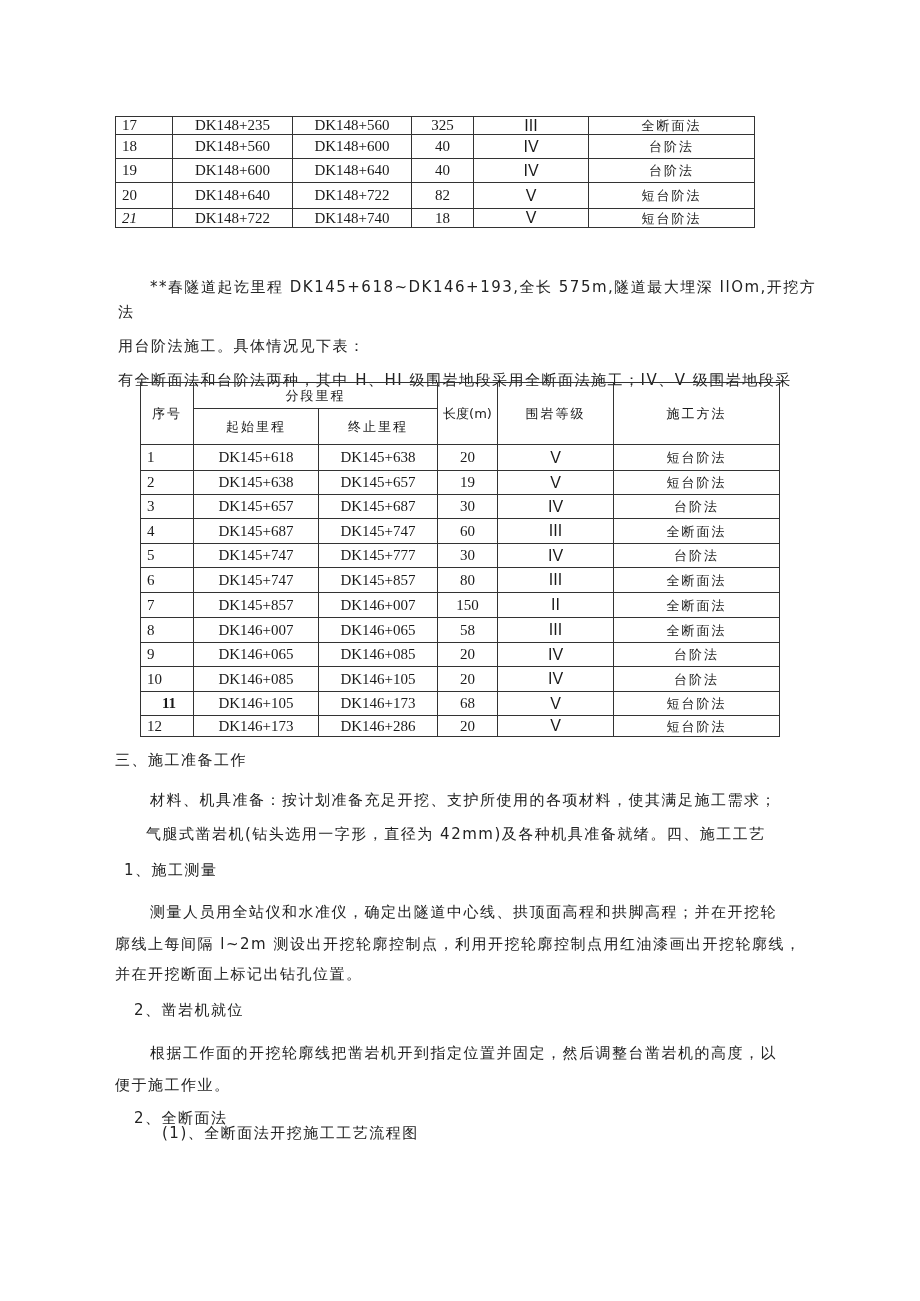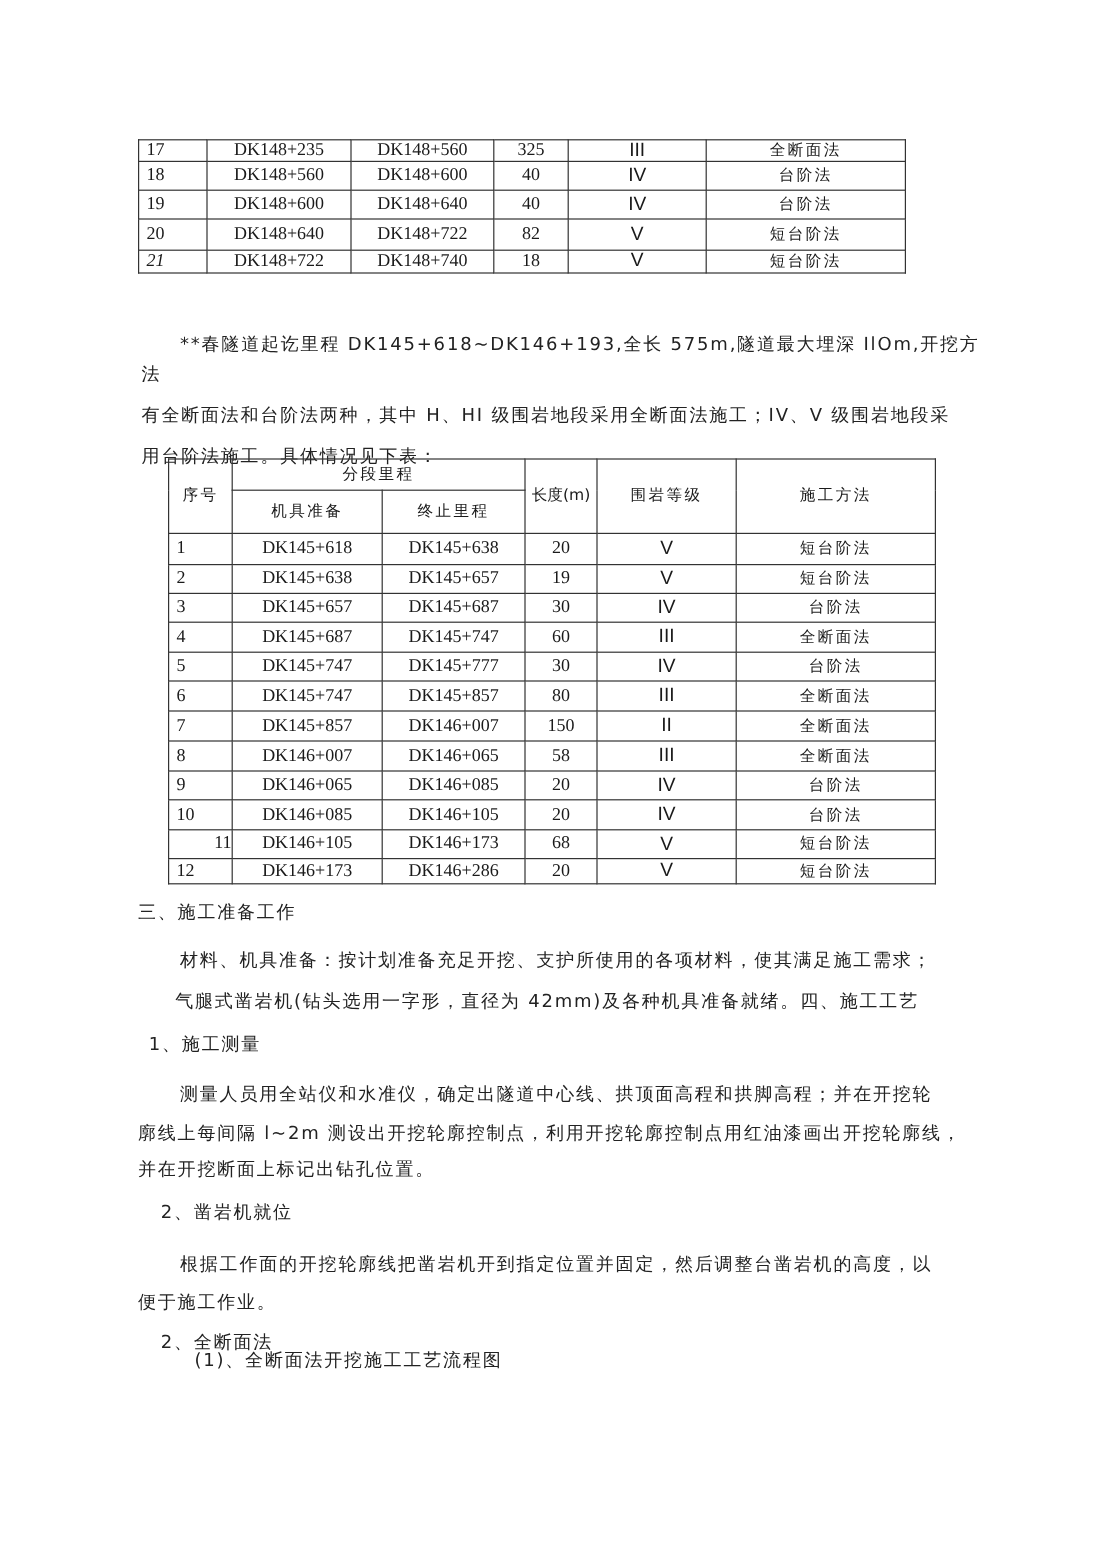--- a/index.html
+++ b/index.html
@@ -70,43 +70,43 @@
         <td class="num">DK148+740</td>
         <td class="num">18</td>
         <td class="grade">V</td>
         <td class="cn">短台阶法</td>
       </tr>
     </tbody>
 </table>
 
 <div class="para" style="top:275px; left:118px; width:700px;">
   <div class="ind">**春隧道起讫里程 DK145+618~DK146+193,全长 575m,隧道最大埋深 IlOm,开挖方法</div>
+  <div style="margin-top:9px;">用台阶法施工。具体情况见下表：</div>
   <div style="margin-top:9px;">有全断面法和台阶法两种，其中 H、HI 级围岩地段采用全断面法施工；IV、V 级围岩地段采</div>
-  <div style="margin-top:9px;">用台阶法施工。具体情况见下表：</div>
 </div>
 
 <table id="t2">
   <colgroup>
     <col style="width:53px">
       <col style="width:125px">
       <col style="width:119px">
     <col style="width:60px">
       <col style="width:116px">
       <col style="width:166px">
   </colgroup>
   <thead>
     <tr style="height:26px">
       <th rowspan="2" class="cn">序号</th>
       <th colspan="2" class="cn">分段里程</th>
       <th rowspan="2" class="cn" style="letter-spacing:0">长度(m)</th>
       <th rowspan="2" class="cn">围岩等级</th>
       <th rowspan="2" class="cn">施工方法</th>
     </tr>
     <tr style="height:36px">
-      <th class="cn">机具准备</th>
+      <th class="cn">起始里程</th>
       <th class="cn">终止里程</th>
     </tr>
   </thead>
   <tbody id="t2-body">
       <tr style="height: 26px;">
         <td class="num" style="text-align: left; padding-left: 6px;">1</td>
         <td class="num">DK145+618</td>
         <td class="num">DK145+638</td>
         <td class="num">20</td>
         <td class="grade">V</td>
@@ -178,21 +178,21 @@
       </tr>
       <tr style="height: 25px;">
         <td class="num" style="text-align: left; padding-left: 6px;">10</td>
         <td class="num">DK146+085</td>
         <td class="num">DK146+105</td>
         <td class="num">20</td>
         <td class="grade">IV</td>
         <td class="cn">台阶法</td>
       </tr>
       <tr style="height: 24px;">
-        <td class="num" style="text-align: right; padding-left: 4px;">11</td>
+        <td class="num" style="text-align: center; padding-left: 4px; font-weight: bold;">11</td>
         <td class="num">DK146+105</td>
         <td class="num">DK146+173</td>
         <td class="num">68</td>
         <td class="grade">V</td>
         <td class="cn">短台阶法</td>
       </tr>
       <tr style="height: 21px;">
         <td class="num" style="text-align: left; padding-left: 6px;">12</td>
         <td class="num">DK146+173</td>
         <td class="num">DK146+286</td>

